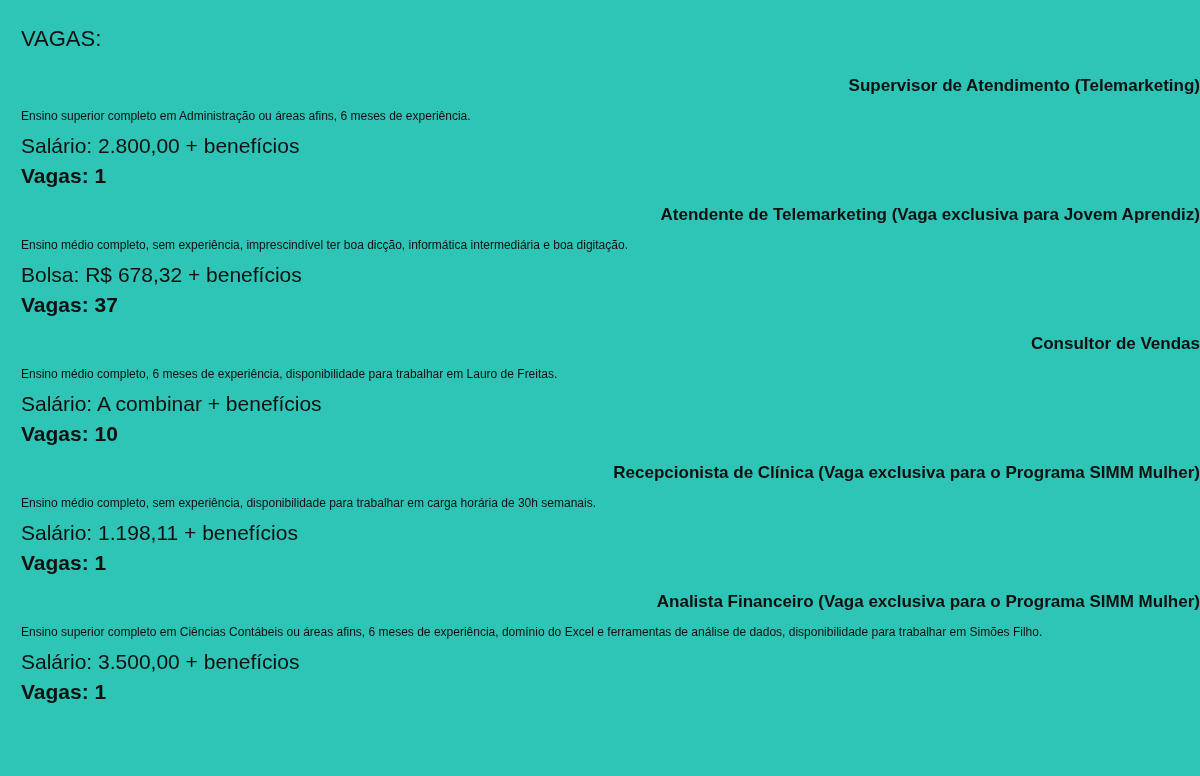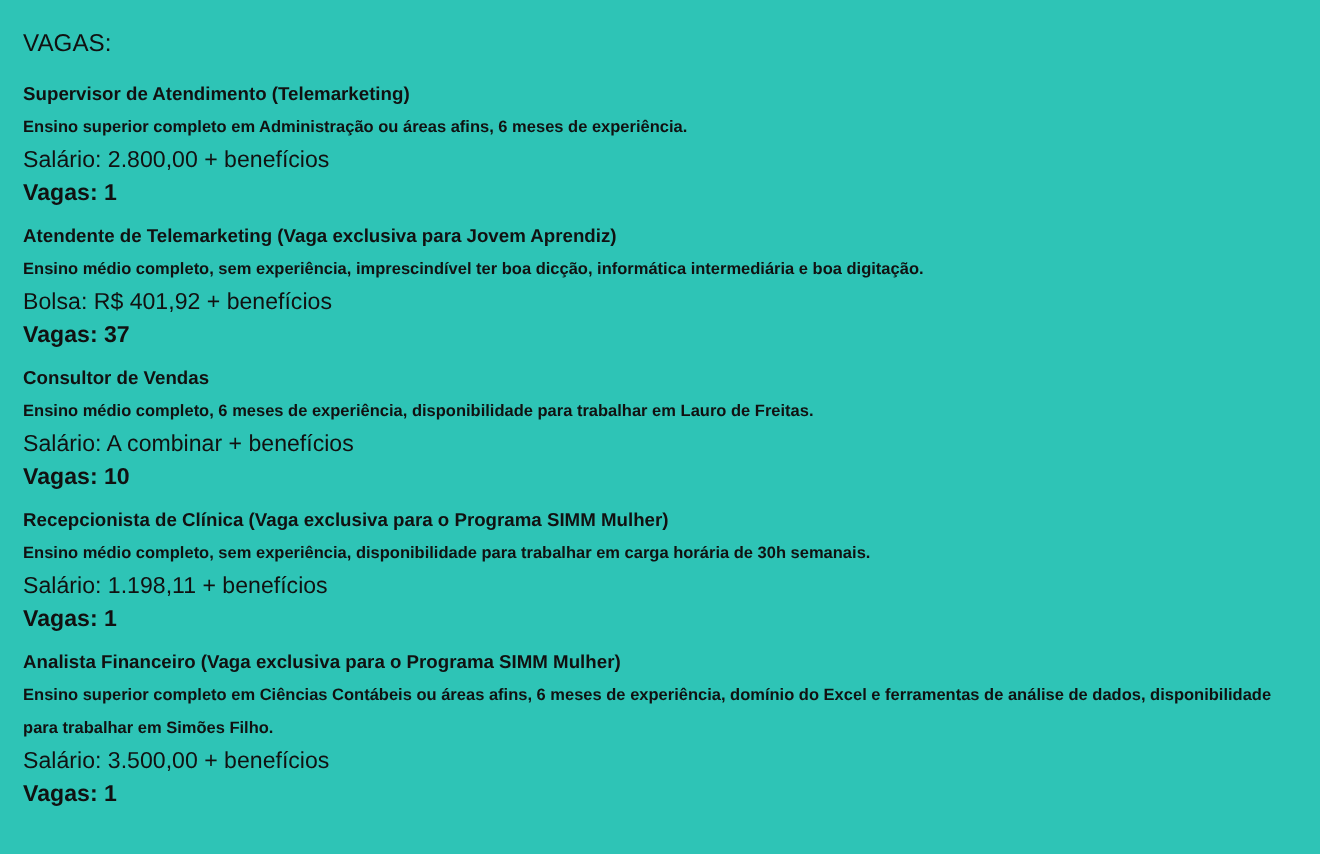--- a/index.html
+++ b/index.html
@@ -25,32 +25,32 @@
       margin: 12px 0 27px 0;
     }
     .job {
       margin-bottom: 19px;
     }
     .job-title {
       font-weight: bold;
       font-size: 17px;
       line-height: 20px;
       margin: 0 0 10px 0;
+      text-align: right;
     }
     .job-line {
       font-size: 21px;
       line-height: 20px;
       margin: 0 0 10px 0;
     }
     .job-desc {
-      font-size: 15px;
+      font-size: 12px;
       line-height: 30px;
       margin: -5px 0 5px 0;
       max-width: 1140px;
-      font-weight: bold;
     }
     .job-line.last {
       margin-bottom: 0;
       font-weight: bold;
     }
   </style>
 </head>
 <body>
 
 <div class="page">
@@ -59,21 +59,21 @@
   <div class="job">
     <div class="job-title">Supervisor de Atendimento (Telemarketing)</div>
     <div class="job-desc">Ensino superior completo em Administração ou áreas afins, 6 meses de experiência.</div>
     <div class="job-line">Salário: 2.800,00 + benefícios</div>
     <div class="job-line last">Vagas: 1</div>
   </div>
 
   <div class="job">
     <div class="job-title">Atendente de Telemarketing (Vaga exclusiva para Jovem Aprendiz)</div>
     <div class="job-desc">Ensino médio completo, sem experiência, imprescindível ter boa dicção, informática intermediária e boa digitação.</div>
-    <div class="job-line">Bolsa: R$ 401,92 + benefícios</div>
+    <div class="job-line">Bolsa: R$ 678,32 + benefícios</div>
     <div class="job-line last">Vagas: 37</div>
   </div>
 
   <div class="job">
     <div class="job-title">Consultor de Vendas</div>
     <div class="job-desc">Ensino médio completo, 6 meses de experiência, disponibilidade para trabalhar em Lauro de Freitas.</div>
     <div class="job-line">Salário: A combinar + benefícios</div>
     <div class="job-line last">Vagas: 10</div>
   </div>
 

